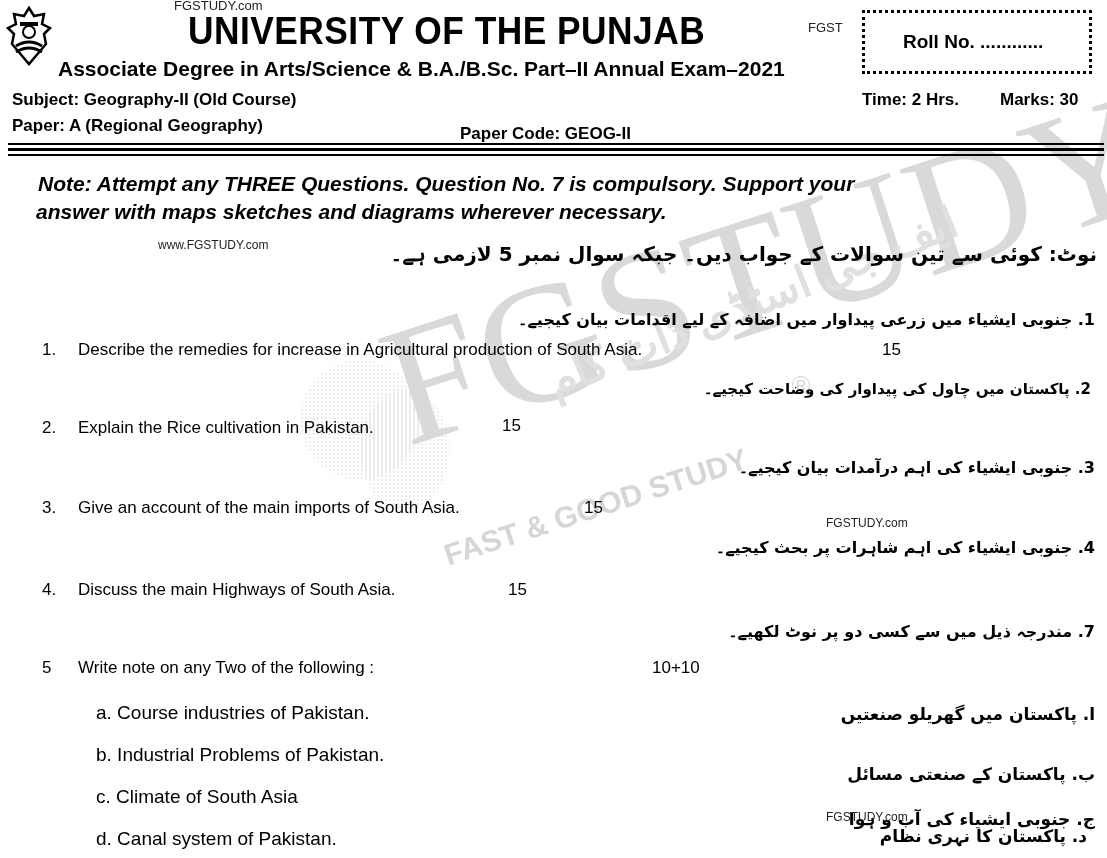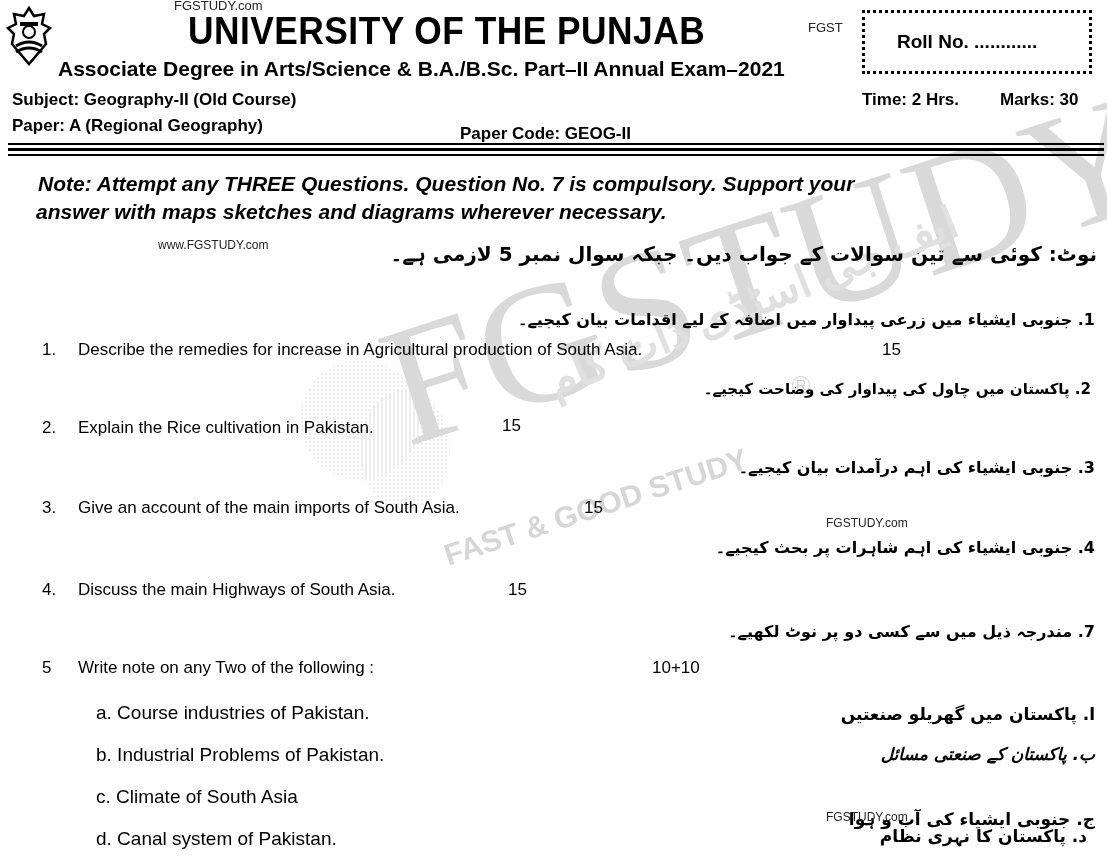--- a/index.html
+++ b/index.html
@@ -14,21 +14,21 @@
   .wm-blob { position: absolute; border-radius: 50%; background: radial-gradient(circle, #ececec 0 1px, transparent 1.5px); background-size: 4px 4px; z-index: 0; }
 
   .layer { position: relative; z-index: 1; }
 
   .site-mark { font-size: 13px; color: #222; }
   .title { font-size: 38px; font-weight: bold; letter-spacing: 0.5px; transform: scaleX(0.93); transform-origin: left top; }
   .subtitle { font-size: 21px; font-weight: bold; }
   .meta { font-size: 17px; font-weight: bold; }
 
   .rollbox { position: absolute; left: 862px; top: 10px; width: 230px; height: 64px; border: 3px dotted #000; box-sizing: border-box; }
-  .rollbox span { position: absolute; left: 32px; top: 18px; font-size: 19px; font-weight: bold; }
+  .rollbox span { position: absolute; left: 38px; top: 18px; font-size: 19px; font-weight: bold; }
 
   .rule { position: absolute; left: 8px; width: 1096px; background: #000; }
 
   .note { font-size: 21px; font-weight: bold; font-style: italic; }
   .urdu { font-family: "DejaVu Sans", sans-serif; direction: rtl; font-weight: bold; text-align: right; }
   .q { font-family: "Liberation Sans", sans-serif; font-size: 17px; }
   .sub { font-family: "Liberation Sans", sans-serif; font-size: 19px; }
   .marks { font-size: 17px; }
 
   .logo { position: absolute; left: 4px; top: 6px; width: 50px; height: 60px; }
@@ -100,21 +100,21 @@
 
   <div class="abs urdu" style="right:12px;top:622px;font-size:16px;">7. مندرجہ ذیل میں سے کسی دو پر نوٹ لکھیے۔</div>
   <div class="abs q" style="left:42px;top:658px;">5</div>
   <div class="abs q" style="left:78px;top:658px;">Write note on any Two of the following :</div>
   <div class="abs marks" style="left:652px;top:658px;">10+10</div>
 
   <div class="abs sub" style="left:96px;top:702px;">a. Course industries of Pakistan.</div>
   <div class="abs urdu" style="right:12px;top:704px;font-size:17px;">ا. پاکستان میں گھریلو صنعتیں</div>
 
   <div class="abs sub" style="left:96px;top:744px;">b. Industrial Problems of Pakistan.</div>
-  <div class="abs urdu" style="right:12px;top:744px;font-size:17px;font-style:italic;">ب. پاکستان کے صنعتی مسائل</div>
+  <div class="abs urdu" style="right:12px;top:764px;font-size:17px;">ب. پاکستان کے صنعتی مسائل</div>
 
   <div class="abs sub" style="left:96px;top:786px;">c. Climate of South Asia</div>
   <div class="abs urdu" style="right:12px;top:784px;font-size:17px;margin-top:25px;">ج. جنوبی ایشیاء کی آب و ہوا</div>
 
   <div class="abs site-mark" style="left:826px;top:810px;font-size:12px;">FGSTUDY.com</div>
 
   <div class="abs sub" style="left:96px;top:828px;text-align:right;">d. Canal system of Pakistan.</div>
   <div class="abs urdu" style="right:20px;top:826px;font-size:17px;">د. پاکستان کا نہری نظام</div>
 </div>
 

